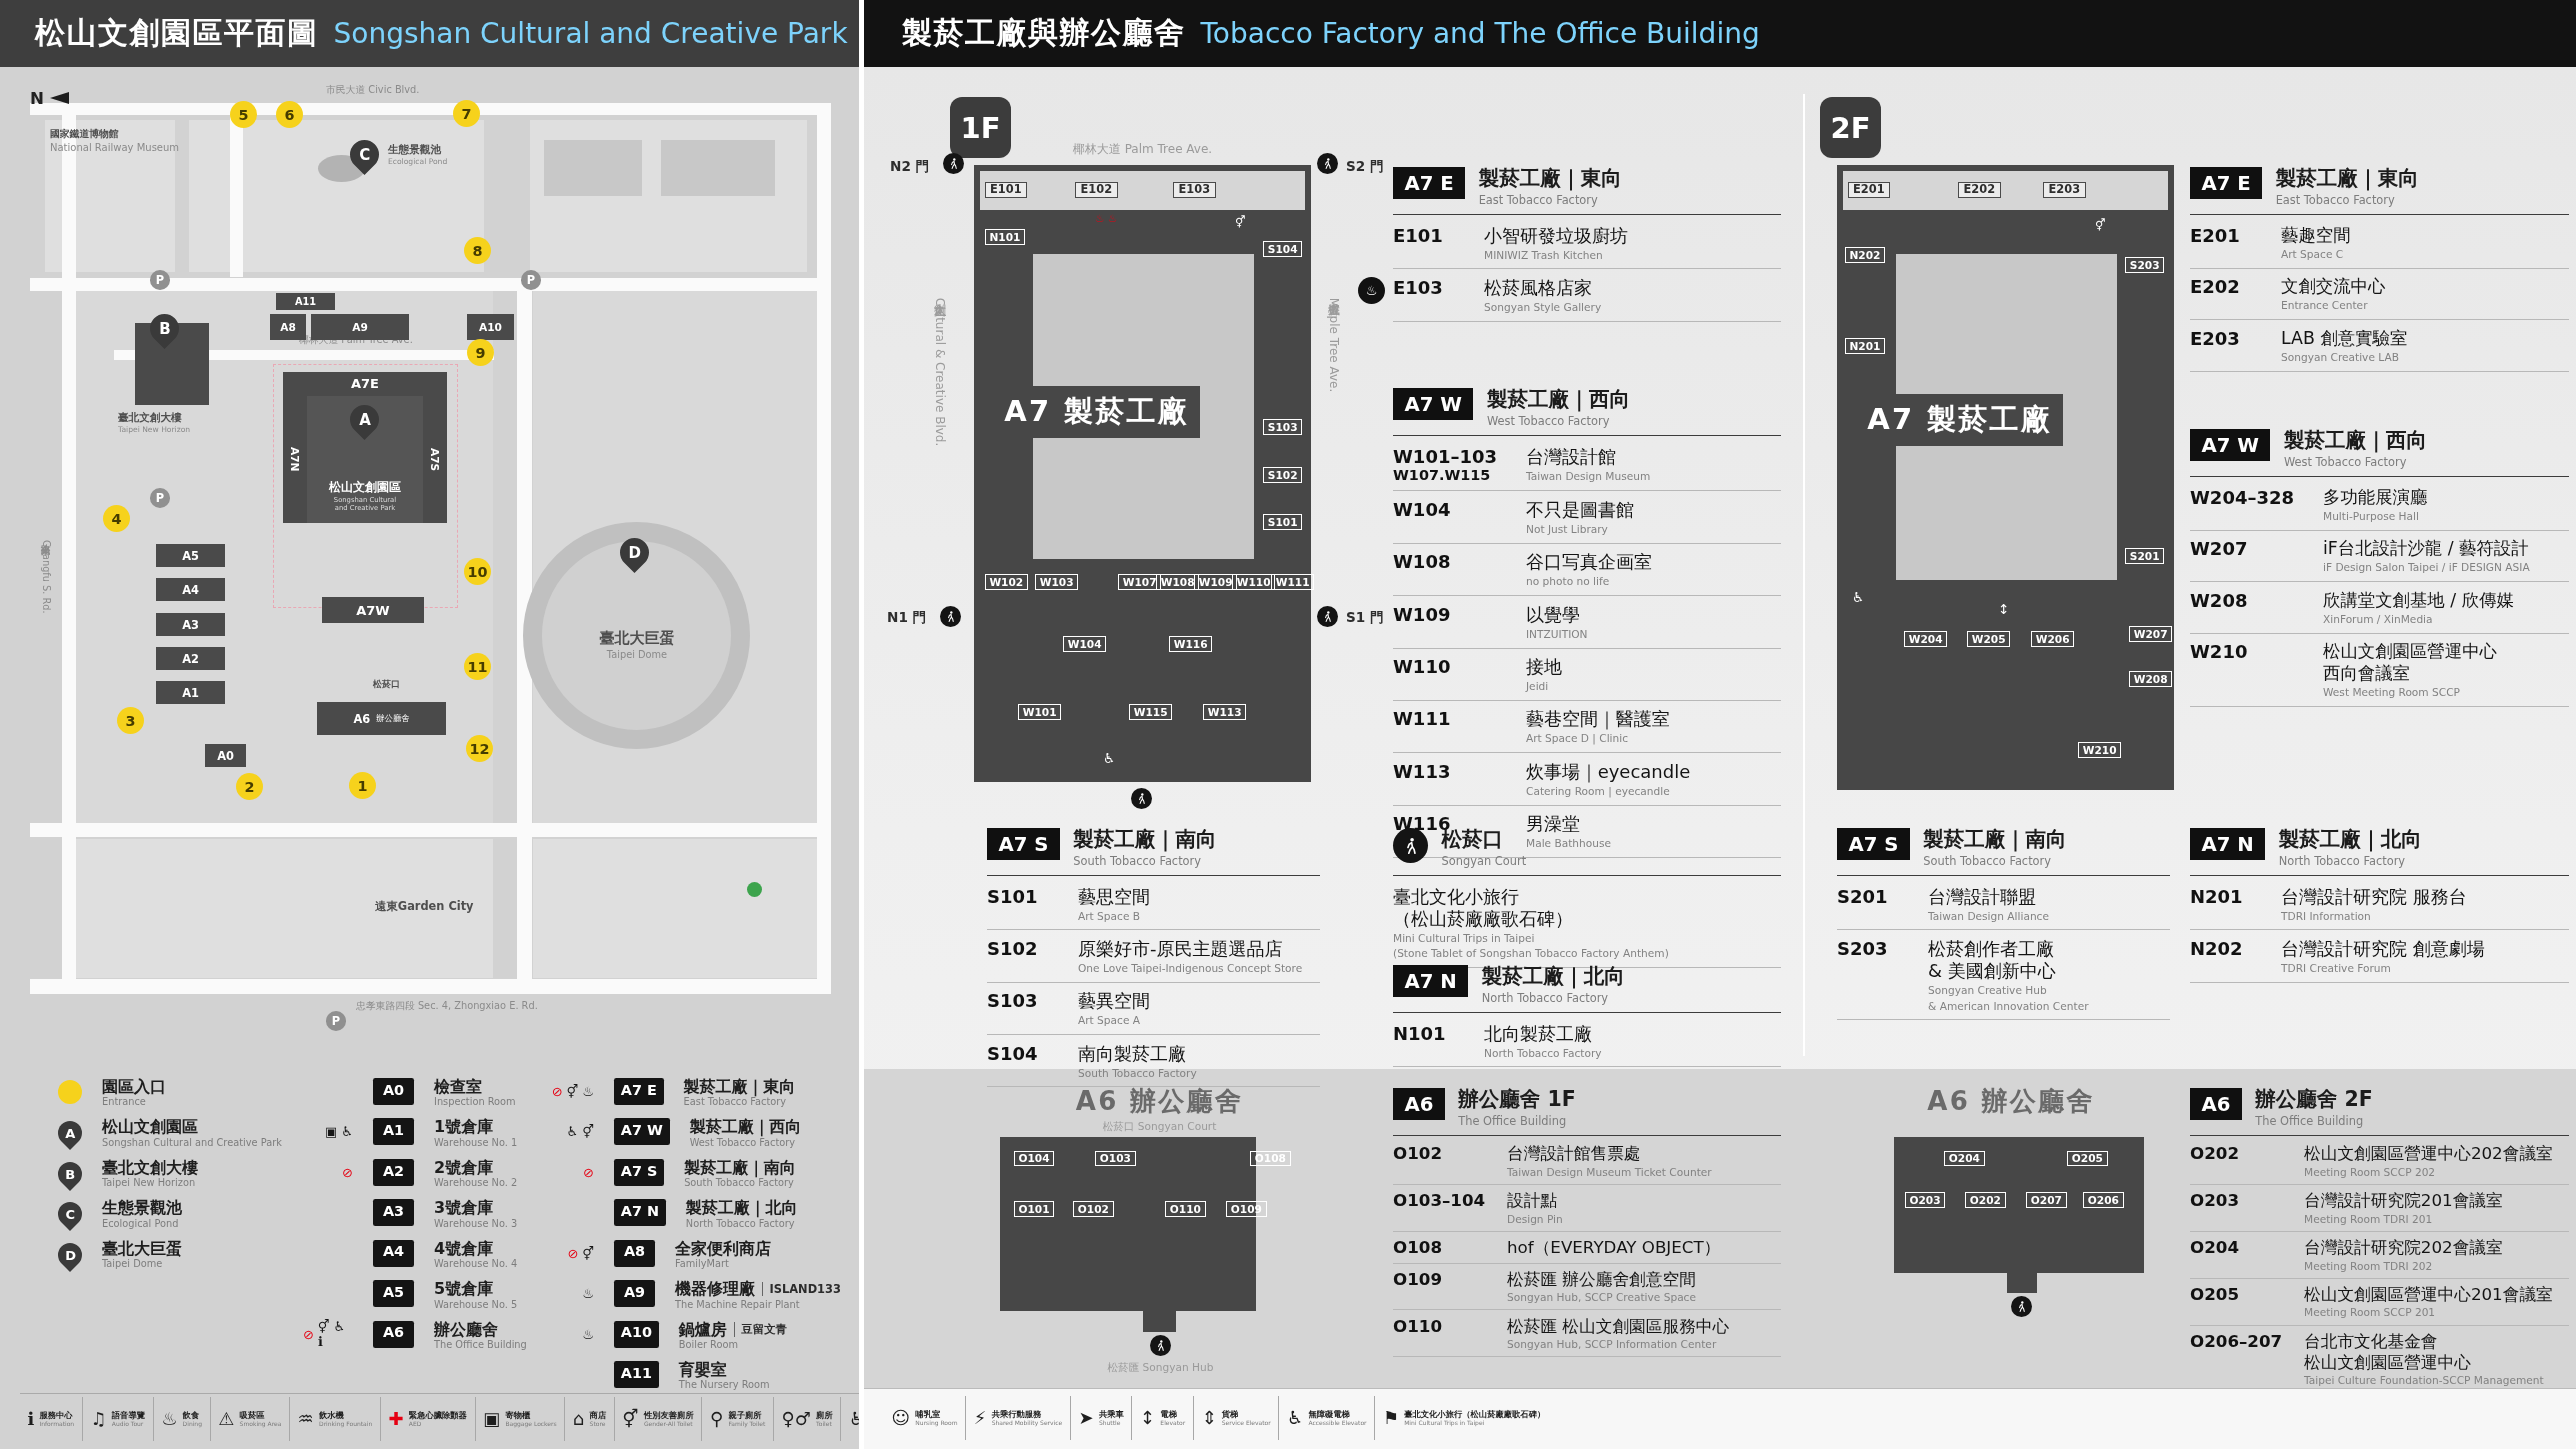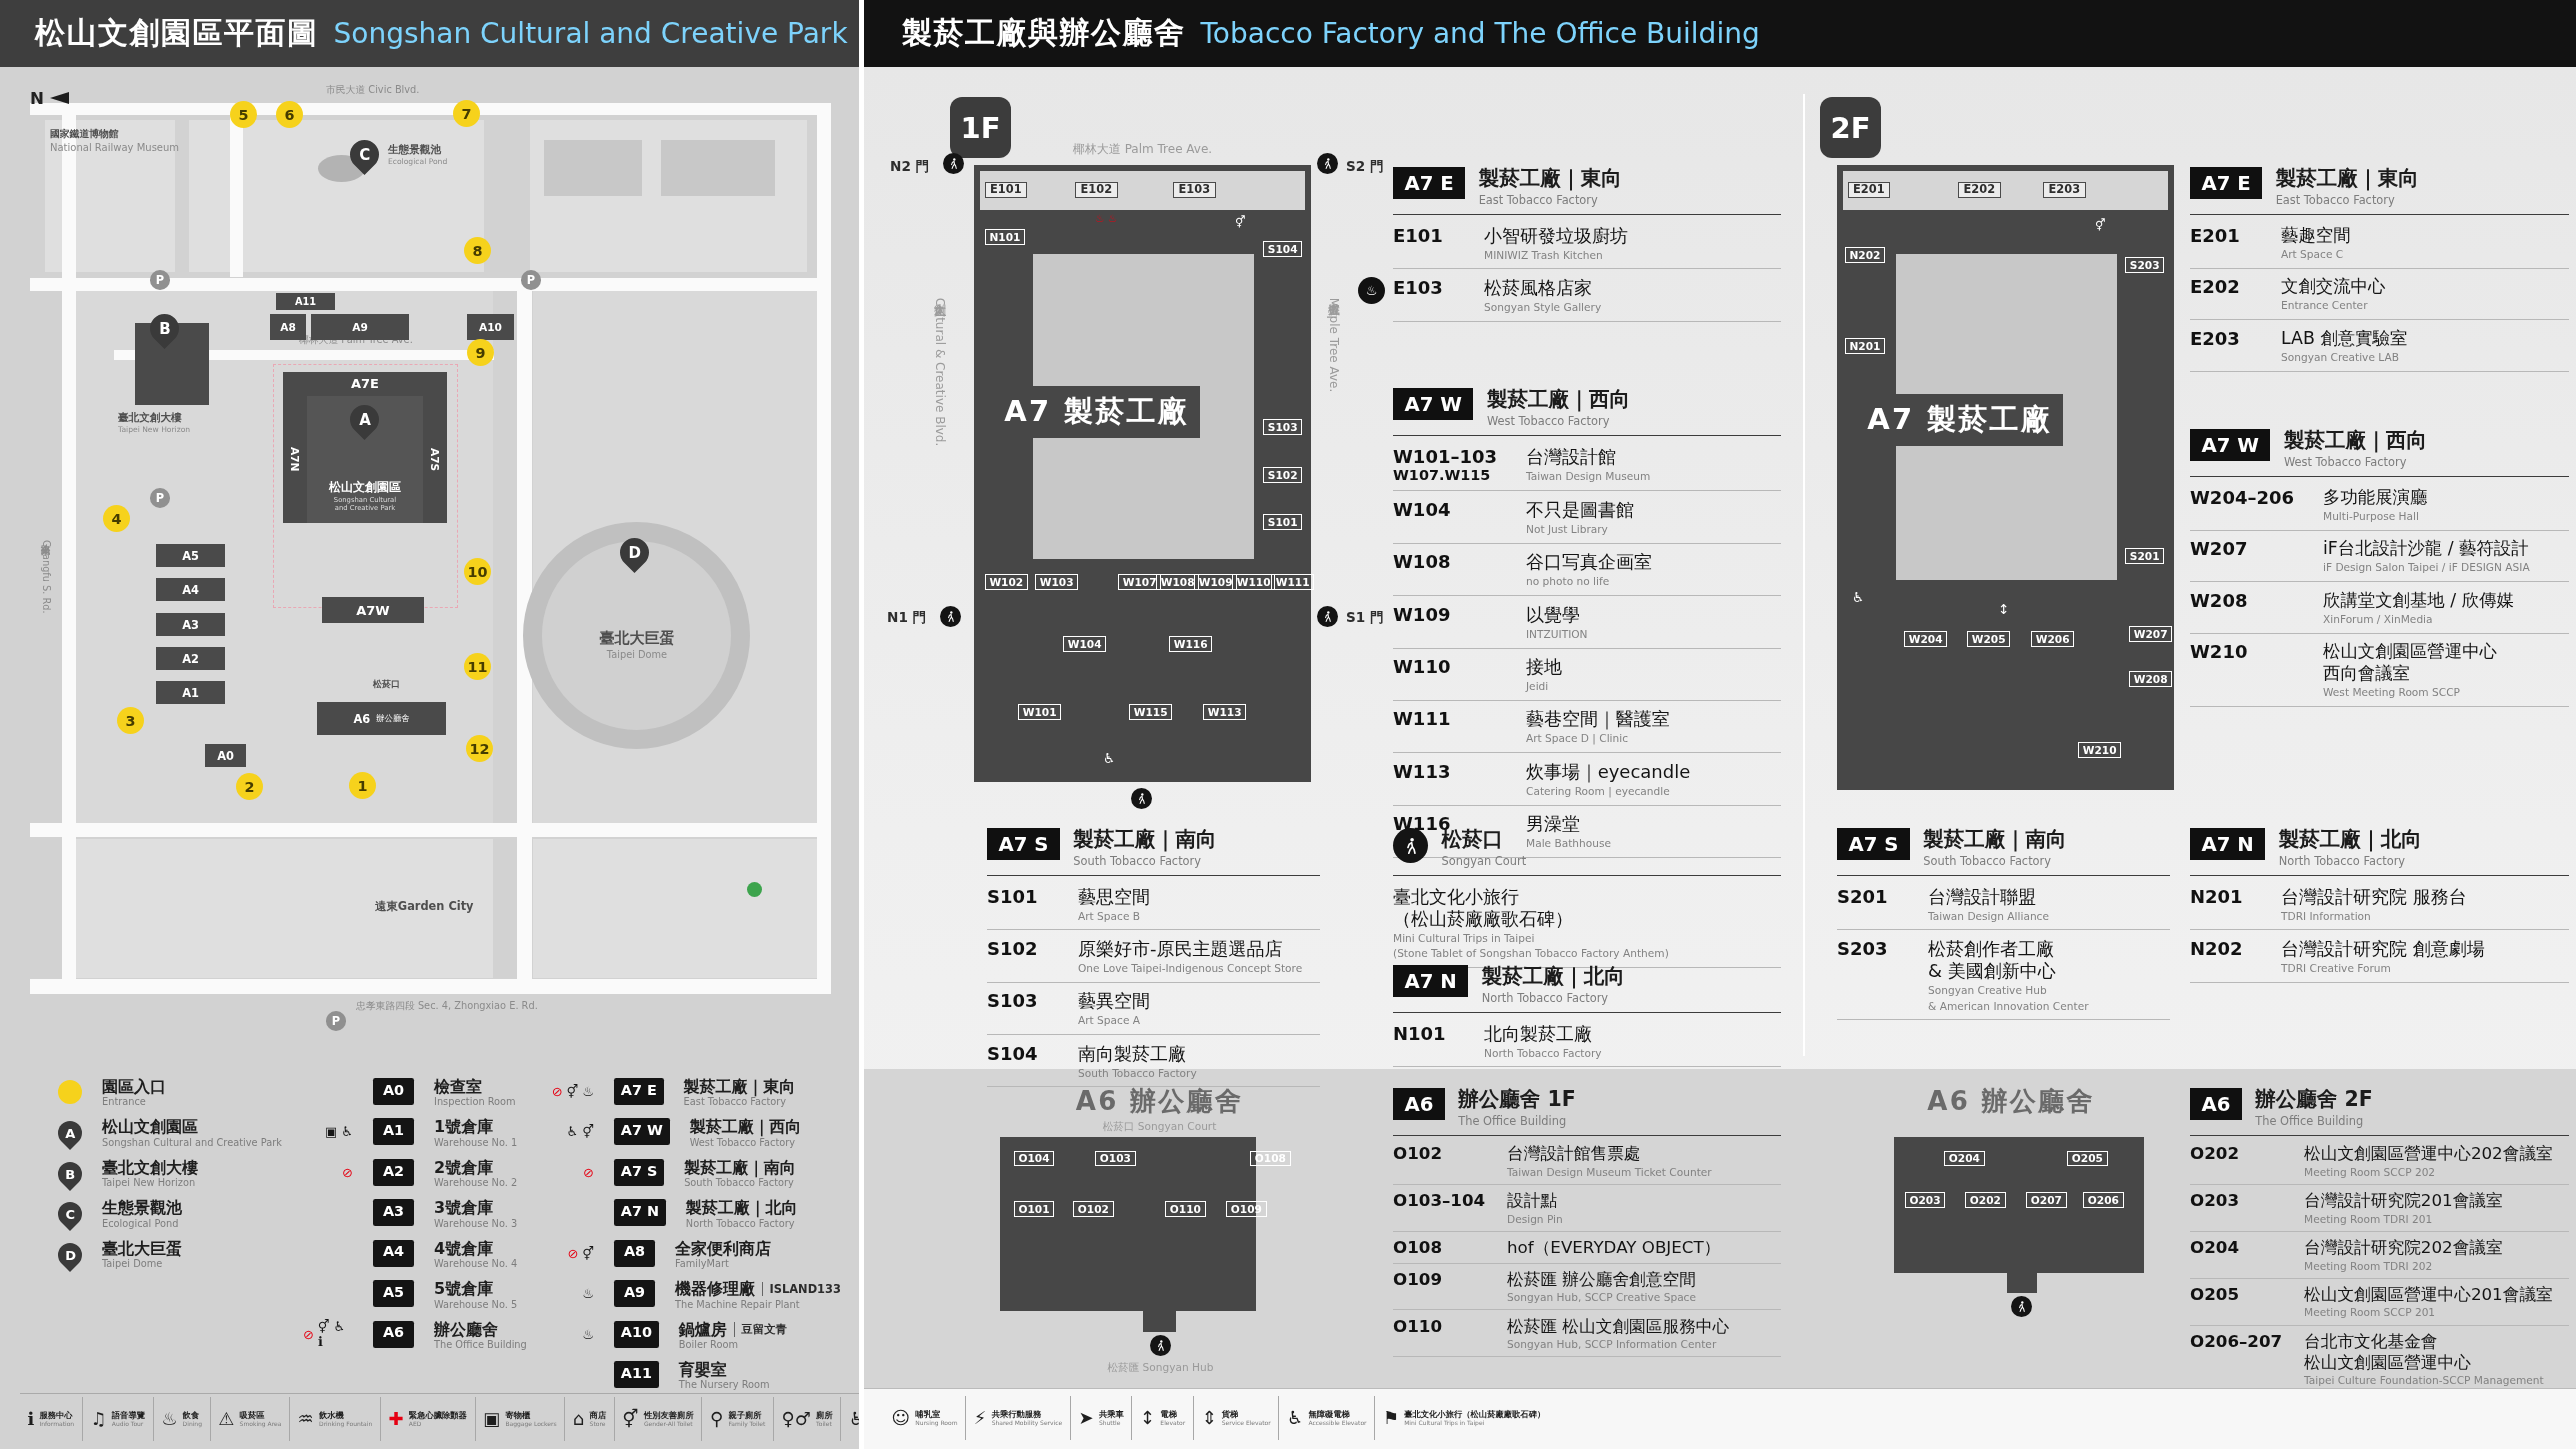--- a/index.html
+++ b/index.html
@@ -987,21 +987,21 @@
         <span class="schip">A7 W</span>
         <span>
             <span class="sec-zh">製菸工廠｜西向</span>
             <span class="sec-en">West Tobacco Factory</span>
           </span>
       </div>
       <div>
 
       <div class="lrow">
           <span class="lrow-code">
-              <span class="hide-empty">W204–206</span>
+              <span class="hide-empty">W204–328</span>
             </span>
           <span class="lrow-text">
             <span class="t-zh hide-empty">多功能展演廳</span>
 
             <span class="t-en hide-empty">Multi-Purpose Hall</span>
           </span>
         </div>
           <div class="lrow">
           <span class="lrow-code">
               <span class="hide-empty">W207</span>

